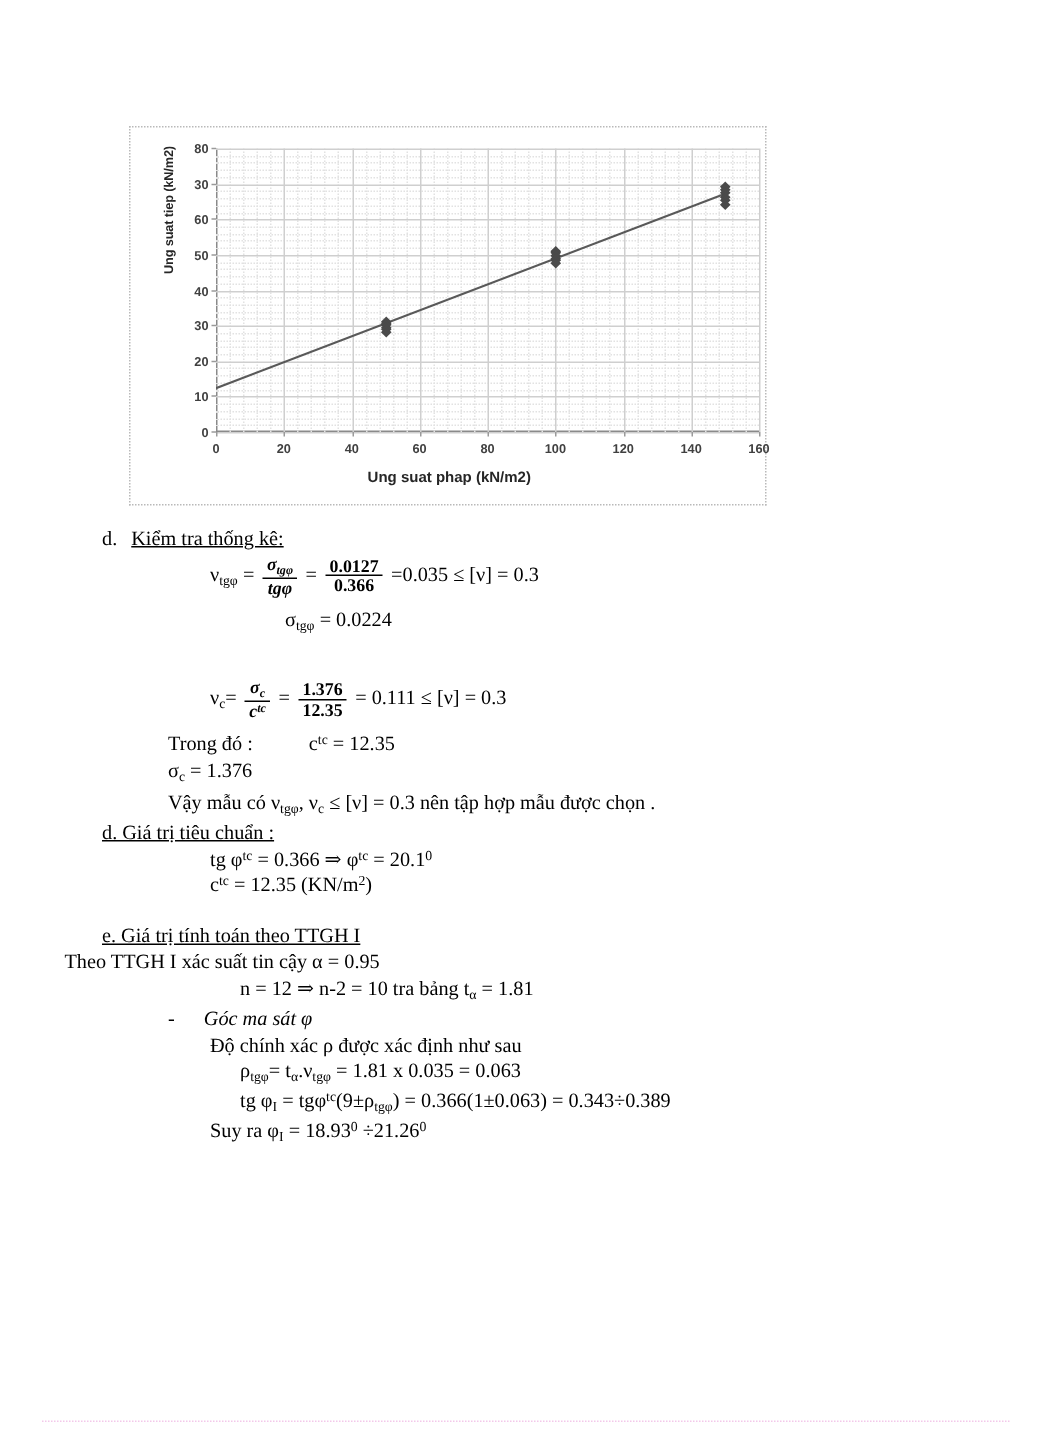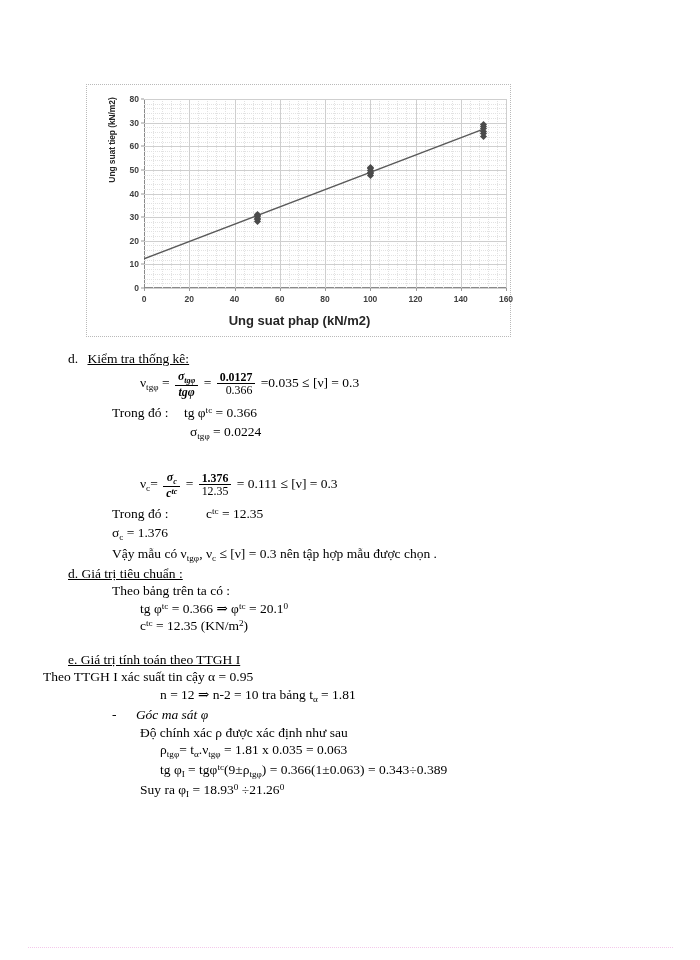--- a/index.html
+++ b/index.html
@@ -49,21 +49,21 @@
     white-space: nowrap;
   }
 
   .x-axis-title {
     position: absolute;
     left: 0;
     top: 228px;
     width: 425px;
     text-align: center;
     font-family: "Liberation Sans", "DejaVu Sans", sans-serif;
-    font-size: 13px;
+    font-size: 10px;
     font-weight: bold;
     color: #262626;
   }
 
   
   #plot {
     position: absolute;
     left: 57px;
     top: 14px;
     width: 362px;
@@ -174,21 +174,21 @@
     display: inline-block;
     vertical-align: middle;
     text-align: center;
     line-height: 1.05;
     font-size: 0.88em;
     margin: 0 2px;
   }
   .frac .num { display: block; border-bottom: 1.3px solid #000; padding: 0 3px; font-weight: bold; }
   .frac .den { display: block; padding: 0 3px; font-weight: bold; font-style: italic; }
   .frac.plain .num { font-weight: bold; }
-  .frac.plain .den { font-weight: normal; font-style: normal; text-align: right; }
+  .frac.plain .den { font-weight: bold; font-style: normal; }
   .ind2 { padding-left: 112px; }
   .ind3 { padding-left: 140px; }
   .ind4 { padding-left: 160px; }
   .ind5 { padding-left: 190px; }
   .ind0 { padding-left: 68px; }
 
   .footer-rule {
     position: absolute;
     left: 28px;
     top: 947px;
@@ -367,25 +367,20 @@
       <span class="den">tgφ</span>
     </span>
     <span>=</span>
     <span class="frac plain">
       <span class="num">0.0127</span>
       <span class="den">0.366</span>
     </span>
     <span>=0.035 ≤ [ν] = 0.3</span>
   </p>
 
-  <p class="line ind2" style="margin-bottom:5px;">
-    <span>Trong đó :</span>
-    <span style="margin-left:12px;">tg φ</span><span class="sup">tc</span>
-    <span>= 0.366</span>
-  </p>
 
   <p class="line ind5" style="margin-bottom:30px;">
     <span>σ</span><span class="sub">tgφ</span>
     <span>= 0.0224</span>
   </p>
 
   <p class="line ind3" style="margin-bottom:8px;">
     <span>ν</span><span class="sub">c</span><span>=</span>
     <span class="frac">
       <span class="num ital"><span>σ</span><span class="sub">c</span></span>
@@ -411,21 +406,20 @@
   </p>
 
   <p class="line ind2" style="margin-bottom:4px;">
     <span>Vậy mẫu có ν</span><span class="sub">tgφ</span><span>, ν</span><span class="sub">c</span><span> ≤ [ν] = 0.3 nên tập hợp mẫu được chọn .</span>
   </p>
 
   <p class="line ind0" style="margin-bottom:4px;">
     <span class="u">d. Giá trị tiêu chuẩn :</span>
   </p>
 
-  <p class="line ind2" style="margin-bottom:4px;">Theo bảng trên ta có :</p>
 
   <p class="line ind3" style="margin-bottom:4px;">
     <span>tg φ</span><span class="sup">tc</span>
     <span>= 0.366 ⇒ φ</span><span class="sup">tc</span>
     <span>= 20.1</span><span class="sup">0</span>
   </p>
 
   <p class="line ind3" style="margin-bottom:20px;">
     <span>c</span><span class="sup">tc</span><span>  = 12.35 (KN/m</span><span class="sup">2</span><span>)</span>
   </p>

